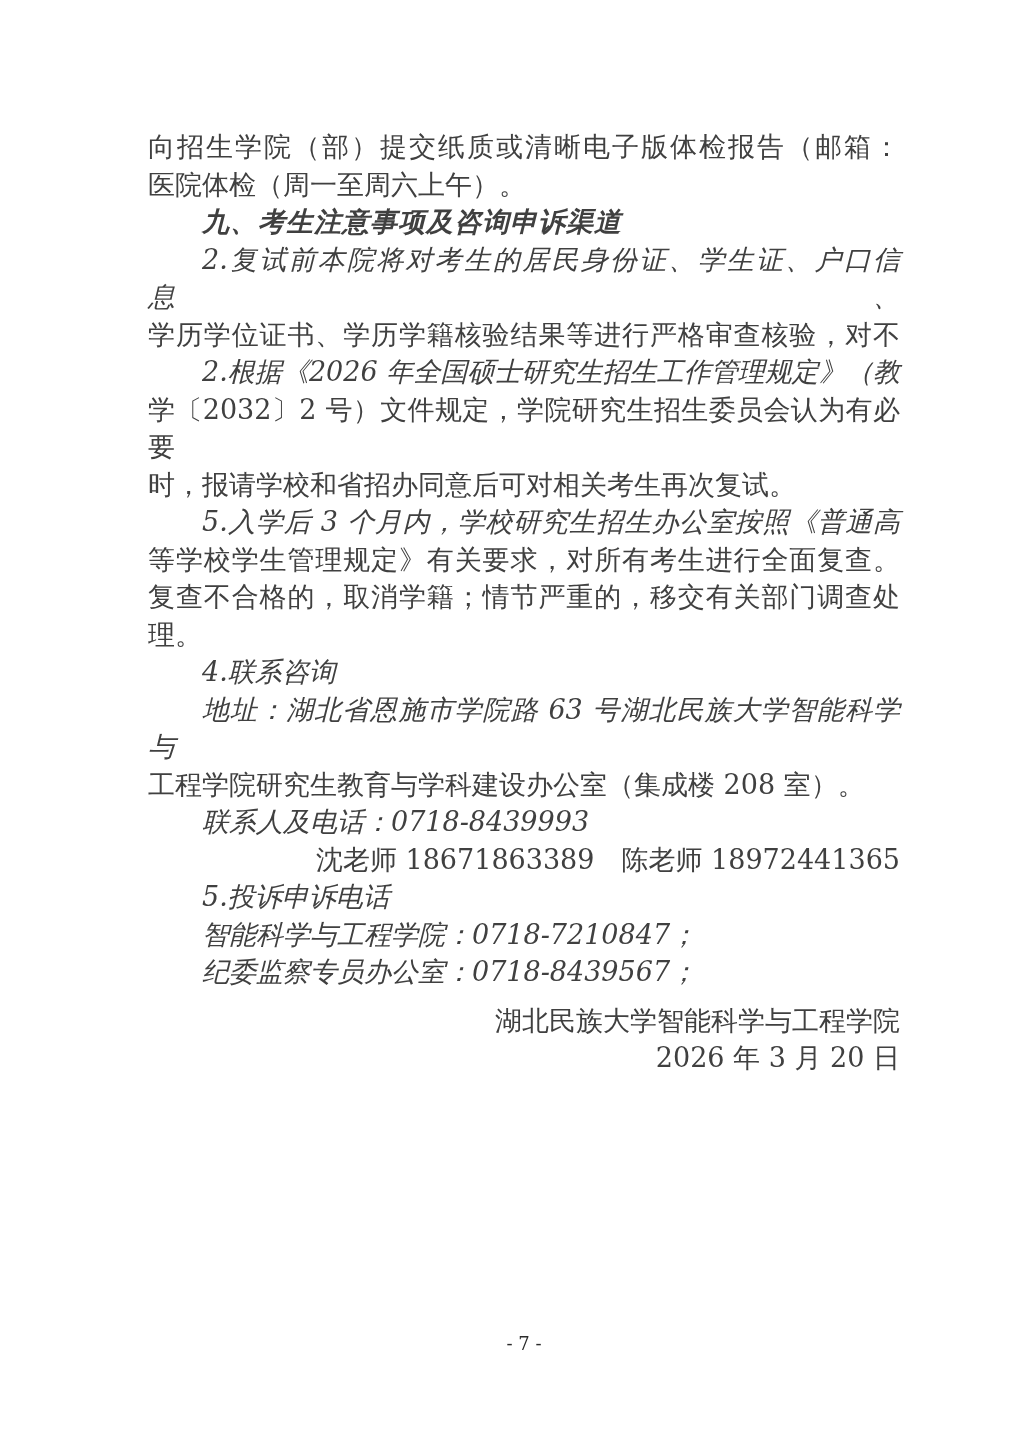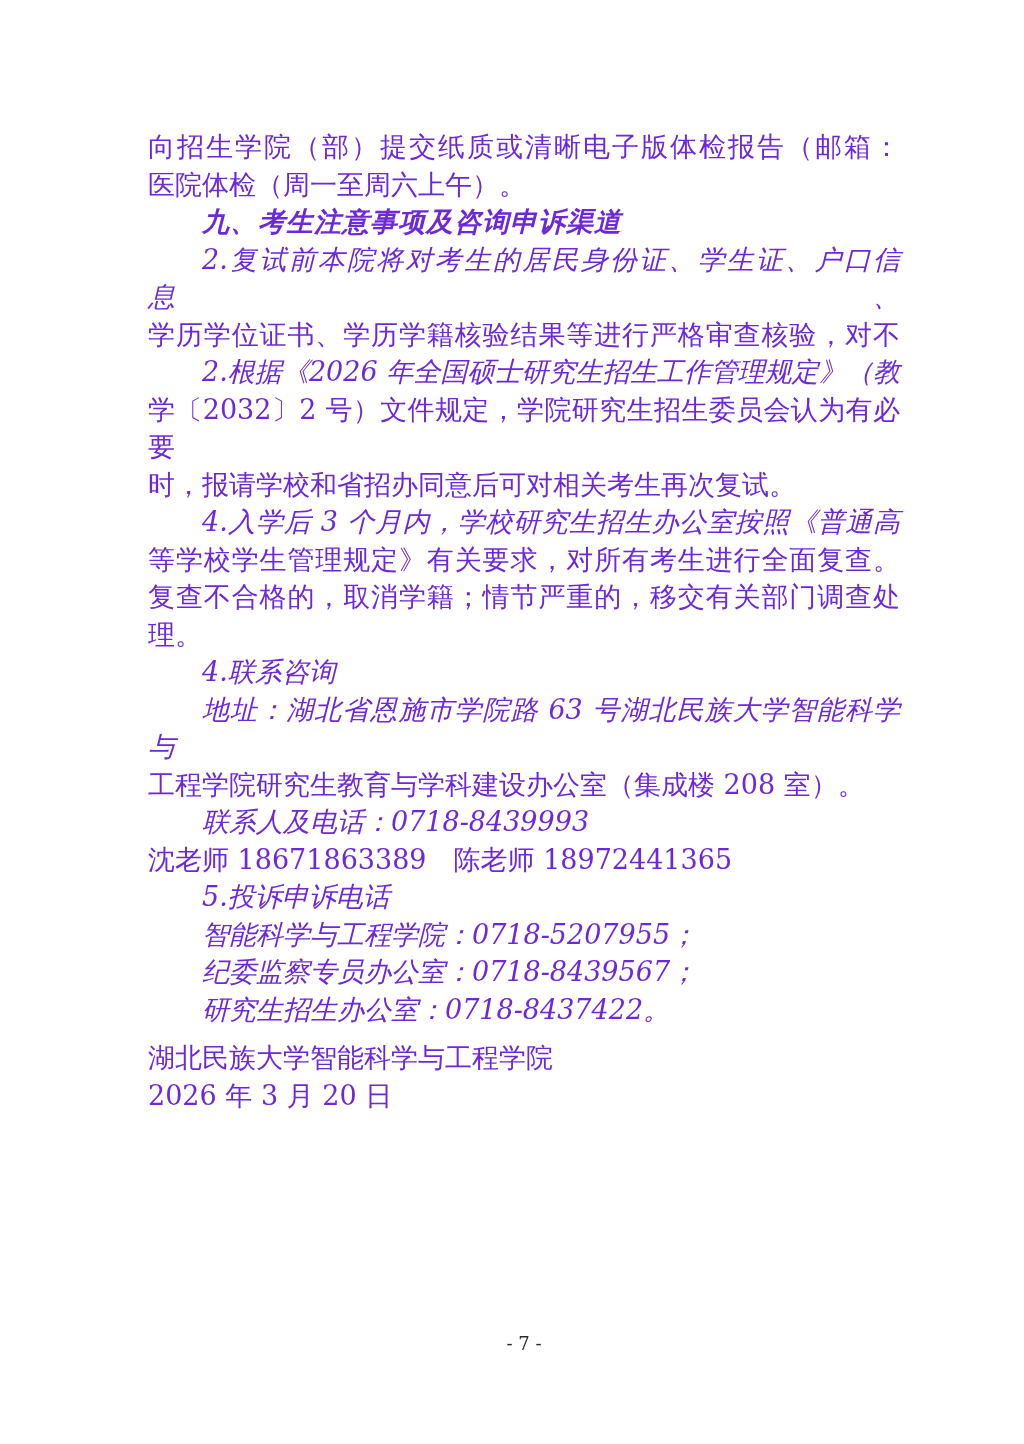--- a/index.html
+++ b/index.html
@@ -14,40 +14,40 @@
     width: 1024px; height: 1444px;
     background: #ffffff;
     color: #1a1a1a;
   }
   .content {
     position: absolute;
     left: 148px; top: 128px;
     width: 752px;
     font-size: 27px;
     line-height: 37.5px;
-    color: #6d28d9;
+    color: #404040;
   }
   .line {
     min-height: 37.5px;
     white-space: nowrap;
   }
   
   .fill {
     white-space: normal;
     text-align: justify;
     text-align-last: justify;
     text-justify: inter-character;
   }
   .ind { text-indent: 2em; font-style: italic; }
   .heading {
     font-family: "DejaVu Sans", "Liberation Sans", sans-serif;
     font-weight: 700;
     letter-spacing: 1px;
   }
-  .right { text-align: left; }
+  .right { text-align: right; }
   .signature { margin-top: 11px; }
   .footer {
     position: absolute;
     left: 148px; top: 1332px;
     width: 752px;
     text-align: center;
     font-size: 18px;
     line-height: 24px;
     color: #2b2b2b;
   }
@@ -63,35 +63,34 @@
 
     <div class="line ind heading">九、考生注意事项及咨询申诉渠道</div>
 
     <div class="line ind fill">2.复试前本院将对考生的居民身份证、学生证、户口信息、</div>
     <div class="line fill">学历学位证书、学历学籍核验结果等进行严格审查核验，对不</div>
 
     <div class="line ind fill">2.根据《2026 年全国硕士研究生招生工作管理规定》（教</div>
     <div class="line fill">学〔2032〕2 号）文件规定，学院研究生招生委员会认为有必要</div>
     <div class="line">时，报请学校和省招办同意后可对相关考生再次复试。</div>
 
-    <div class="line ind fill">4.入学后 3 个月内，学校研究生招生办公室按照《普通高</div>
+    <div class="line ind fill">5.入学后 3 个月内，学校研究生招生办公室按照《普通高</div>
     <div class="line fill">等学校学生管理规定》有关要求，对所有考生进行全面复查。</div>
     <div class="line fill">复查不合格的，取消学籍；情节严重的，移交有关部门调查处</div>
     <div class="line">理。</div>
 
     <div class="line ind">4.联系咨询</div>
     <div class="line ind fill">地址：湖北省恩施市学院路 63 号湖北民族大学智能科学与</div>
     <div class="line">工程学院研究生教育与学科建设办公室（集成楼 208 室）。</div>
     <div class="line ind">联系人及电话：0718-8439993</div>
     <div class="line right">沈老师 18671863389　陈老师 18972441365</div>
 
     <div class="line ind">5.投诉申诉电话</div>
-    <div class="line ind">智能科学与工程学院：0718-5207955；</div>
+    <div class="line ind">智能科学与工程学院：0718-7210847；</div>
     <div class="line ind">纪委监察专员办公室：0718-8439567；</div>
-    <div class="line ind">研究生招生办公室：0718-8437422。</div>
 
     <div class="signature">
       <div class="line right">湖北民族大学智能科学与工程学院</div>
       <div class="line right">2026 年 3 月 20 日</div>
     </div>
 
   </div>
 
   <div class="footer">- 7 -</div>
 </div>

